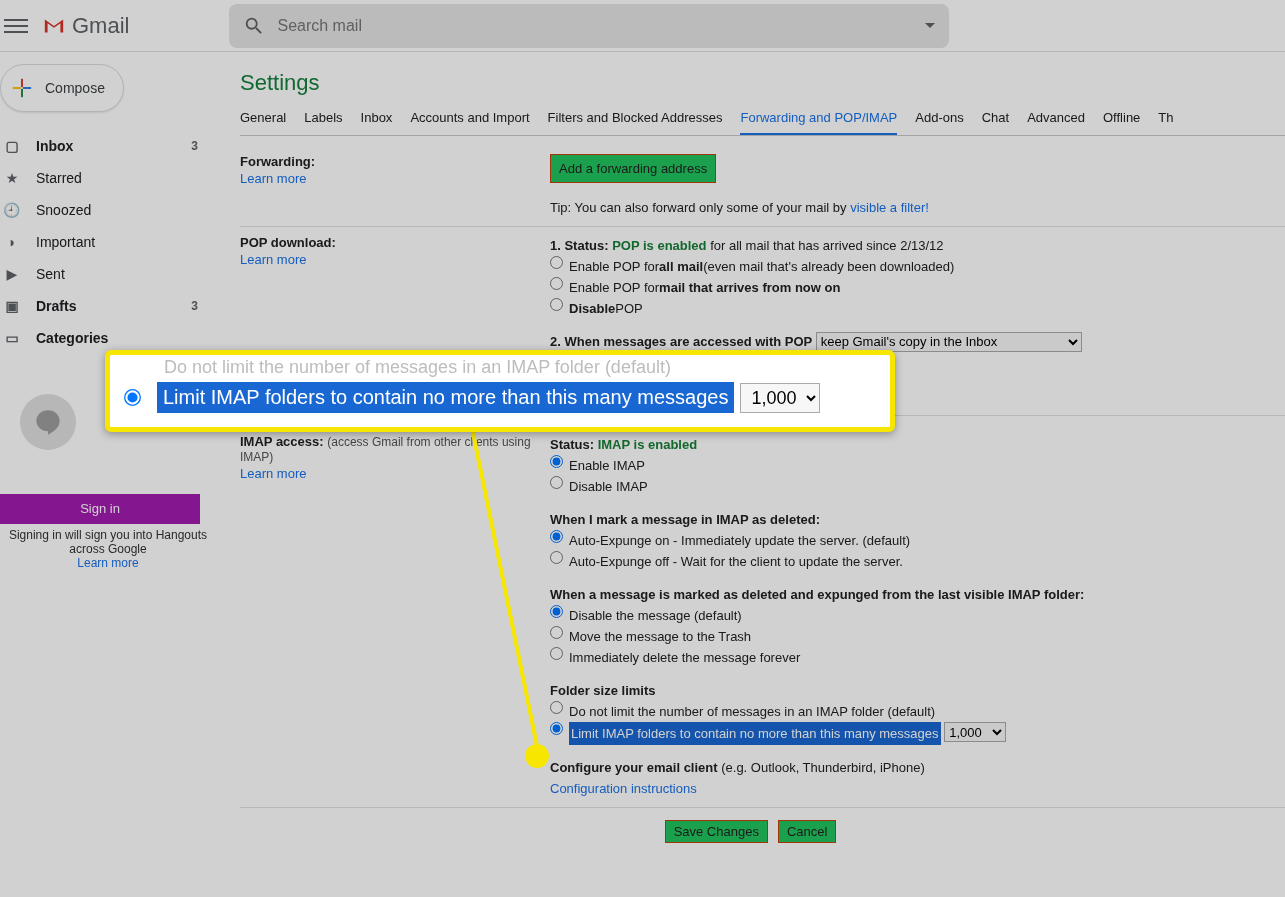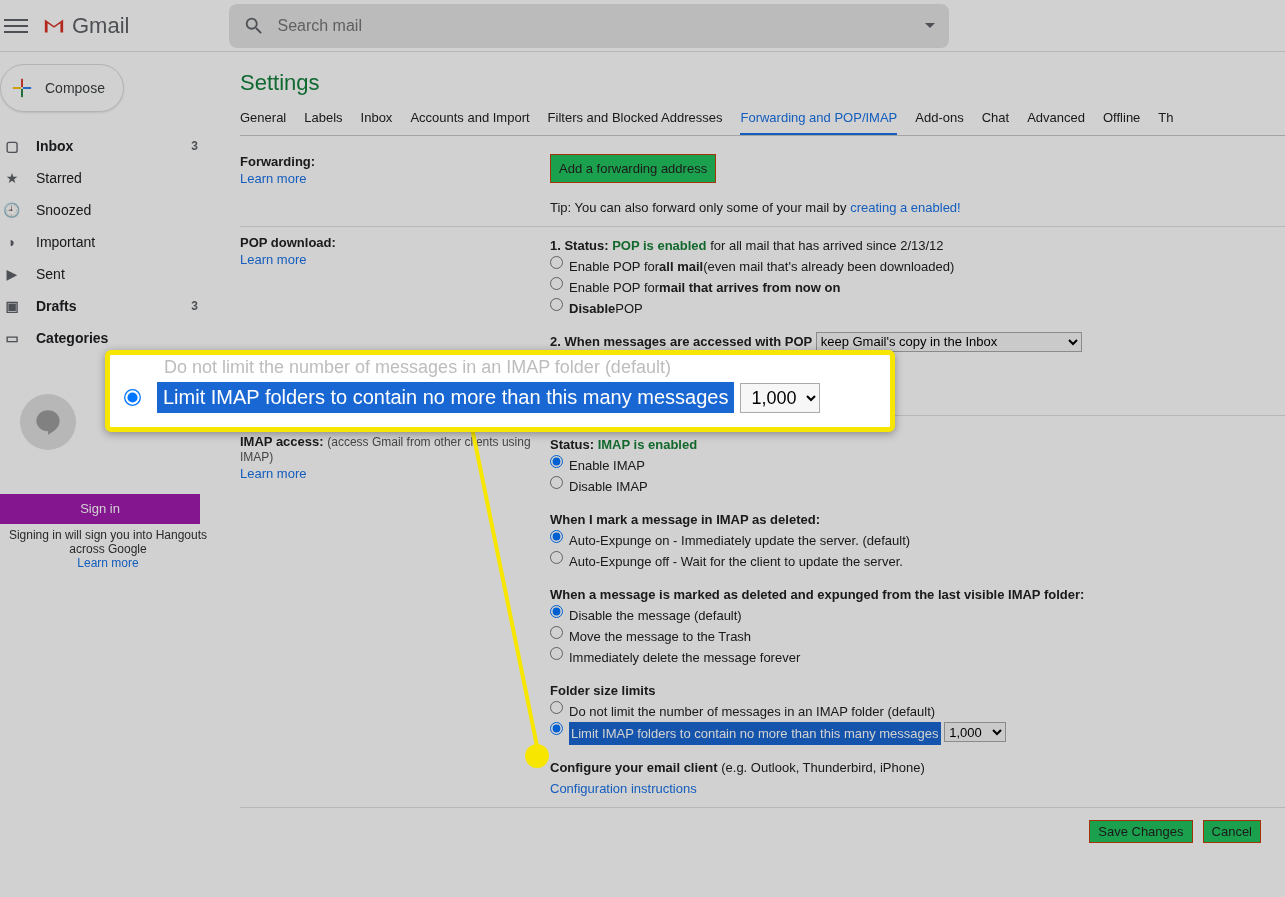--- a/index.html
+++ b/index.html
@@ -41,21 +41,21 @@
 .section-label .note{font-size:12px;color:#555}
 .section-content{flex:1;font-size:13px;line-height:21px}
 .btn{display:inline-block;border:1px solid #c2410c;background:#22c55e;padding:3px 8px;font-size:13px;cursor:pointer}
 .green{color:#188038;font-weight:bold}
 .link{color:#1a73e8;cursor:pointer}
 input[type=radio]{margin-right:6px;vertical-align:middle}
 select{border:1px solid #aaa;background:#f7f7f7;font-size:13px;height:20px}
 .group-title{font-weight:bold;margin-top:12px}
 .radio-row{display:flex;align-items:flex-start;gap:0}
 .highlight-sel{background:#1967d2;color:#fff;padding:1px 2px}
-.footer-btns{display:flex;justify-content:flex-end;gap:10px;padding:12px 24px 0 0}
+.footer-btns{display:flex;justify-content:center;gap:10px;padding:12px 24px 0 0}
 
 .callout{position:absolute;left:105px;top:350px;width:790px;background:#fff;border:5px solid #f7e600;border-radius:6px;padding:2px 14px 14px 14px;z-index:40;box-shadow:0 2px 8px rgba(0,0,0,.35)}
 .callout .r1{font-size:18px;color:#bdbdbd;margin-left:40px;margin-top:0}
 .callout .r2{display:flex;align-items:center;margin-top:4px}
 .callout .r2 input[type=radio]{transform:scale(1.3);margin-right:18px;margin-left:2px}
 .callout .hl{background:#1967d2;color:#fff;font-size:20px;padding:4px 6px}
 .callout select{height:30px;font-size:18px;padding:2px 6px;margin-left:6px}
 .dot{position:absolute;left:525px;top:744px;width:24px;height:24px;border-radius:50%;background:#f7e600;z-index:39;pointer-events:none}
 .line{position:absolute;z-index:38;background:#f7e600;pointer-events:none;width:4px;transform-origin:top left}
 </style>
@@ -159,21 +159,21 @@
     <div class="settings-body">
 
       <div class="section">
         <div class="section-label">
           <b>Forwarding:</b>
           <span class="learn">Learn more</span>
         </div>
         <div class="section-content">
           <span class="btn">Add a forwarding address</span>
           <div style="height:14px"></div>
-          <span>Tip: You can also forward only some of your mail by </span><span class="link">creating a enabled!</span>
+          <span>Tip: You can also forward only some of your mail by </span><span class="link">visible a filter!</span>
         </div>
       </div>
 
       <div class="section">
         <div class="section-label">
           <b>POP download:</b>
           <span class="learn">Learn more</span>
         </div>
         <div class="section-content">
           <div><b>1. Status: </b><span class="green">POP is enabled</span><span> for all mail that has arrived since 2/13/12</span></div>

